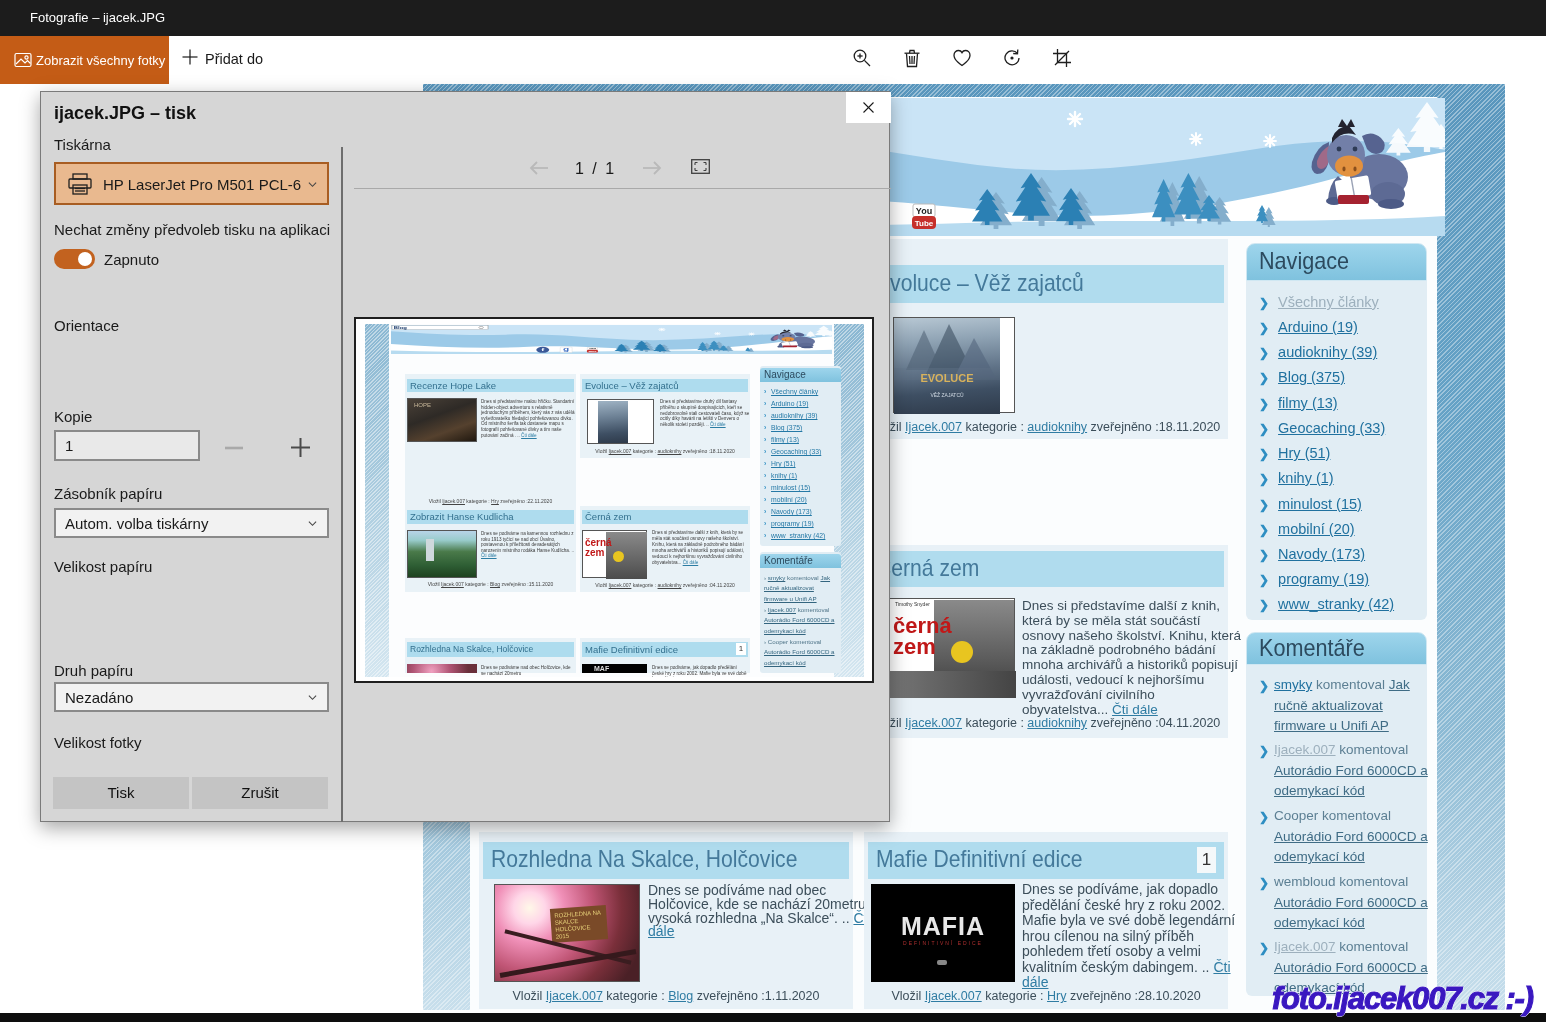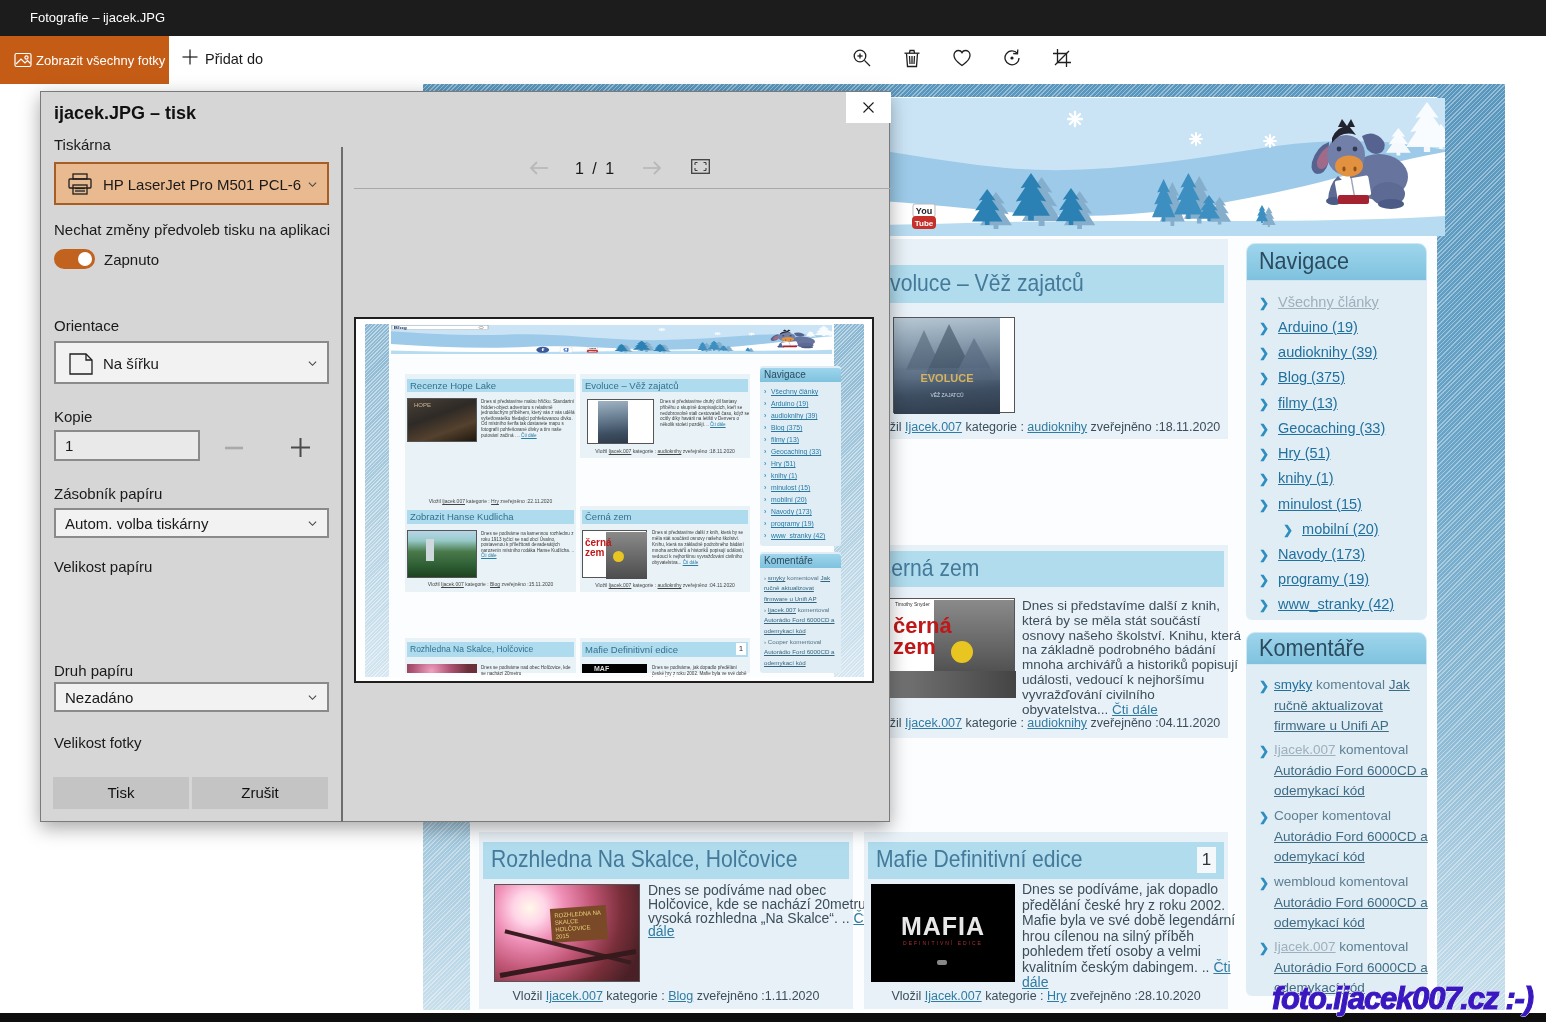--- a/index.html
+++ b/index.html
@@ -276,21 +276,21 @@
         <div class="sbody" style="height:339px;">
           <span class="sit" style="top:13px;"><b>❯</b><a class="glink">Všechny články</a></span>
           <span class="sit" style="top:38px;"><b>❯</b><a>Arduino (19)</a></span>
           <span class="sit" style="top:63px;"><b>❯</b><a>audioknihy (39)</a></span>
           <span class="sit" style="top:88px;"><b>❯</b><a>Blog (375)</a></span>
           <span class="sit" style="top:114px;"><b>❯</b><a>filmy (13)</a></span>
           <span class="sit" style="top:139px;"><b>❯</b><a>Geocaching (33)</a></span>
           <span class="sit" style="top:164px;"><b>❯</b><a>Hry (51)</a></span>
           <span class="sit" style="top:189px;"><b>❯</b><a>knihy (1)</a></span>
           <span class="sit" style="top:215px;"><b>❯</b><a>minulost (15)</a></span>
-          <span class="sit" style="top:240px;margin-left:24px;"><b>❯</b><a>mobilní (20)</a></span>
+          <span class="sit" style="top:240px;"><b>❯</b><a>mobilní (20)</a></span>
           <span class="sit" style="top:265px;"><b>❯</b><a>Navody (173)</a></span>
           <span class="sit" style="top:290px;"><b>❯</b><a>programy (19)</a></span>
           <span class="sit" style="top:315px;"><b>❯</b><a>www_stranky (42)</a></span>
         </div>
       </div>
 
       <div class="sbox" style="left:776px; top:535px;">
         <div class="shdr" style="height:33px;">
             <span class="t" style="top:2px;">Komentáře</span>
           </div>
@@ -319,30 +319,20 @@
       <svg class="chev" viewBox="0 0 10 6" width="10" height="6" fill="none" stroke="#444" stroke-width="1.2">
           <path d="M1 1 L5 5 L9 1"></path>
         </svg>
     </div>
     <div class="lbl" style="top:129px;">Nechat změny předvoleb tisku na aplikaci</div>
     <div style="position:absolute; left:13px; top:157px; width:41px; height:20px; border-radius:10px; background:#c2621f;">
       <div style="position:absolute; right:3px; top:3px; width:14px; height:14px; border-radius:50%; background:#fff;"></div>
     </div>
     <div class="lbl" style="left:63px; top:159px;">Zapnuto</div>
     <div class="lbl" style="top:225px;">Orientace</div>
-    <div class="sel" style="top:249px; height:43px; background:#f2f2f2;">
-      <svg style="position:absolute;left:13px;top:10px;" width="24" height="22" viewBox="0 0 24 22" fill="none" stroke="#1f1f1f" stroke-width="1.3">
-        <path d="M1 1 L17 1 L23 7 L23 21 L1 21 Z"></path>
-        <path d="M17 1 L17 7 L23 7"></path>
-      </svg>
-      <span style="position:absolute;left:47px;top:12px;font-size:15px;color:#1a1a1a;">Na šířku</span>
-      <svg class="chev" viewBox="0 0 10 6" width="10" height="6" fill="none" stroke="#444" stroke-width="1.2">
-          <path d="M1 1 L5 5 L9 1"></path>
-        </svg>
-    </div>
     <div class="lbl" style="top:316px;">Kopie</div>
     <div style="position:absolute; left:13px; top:338px; width:146px; height:31px; background:#e9e9e9; border:2px solid #8a8a8a;">
       <span style="position:absolute;left:9px;top:5px;font-size:15px;color:#1a1a1a;">1</span>
     </div>
     <svg style="position:absolute;left:184px;top:354px;" width="18" height="4" viewBox="0 0 18 4">
         <rect width="18" height="2.6" y="0.7" fill="#a9a9a9"></rect>
       </svg>
     <svg style="position:absolute;left:250px;top:346px;" width="19" height="19" viewBox="0 0 19 19" stroke="#4a4a4a" stroke-width="2">
         <line x1="9.5" y1="0" x2="9.5" y2="19"></line>
         <line x1="0" y1="9.5" x2="19" y2="9.5"></line>

